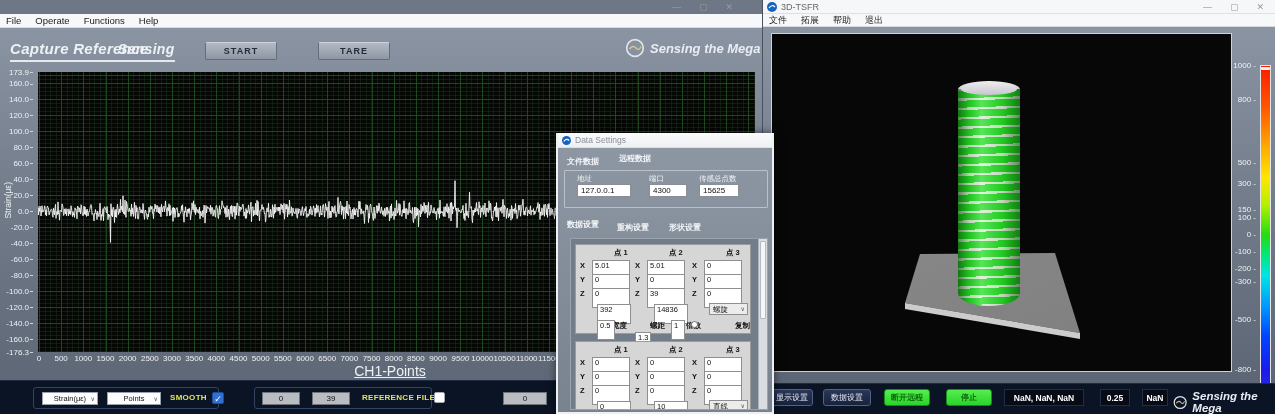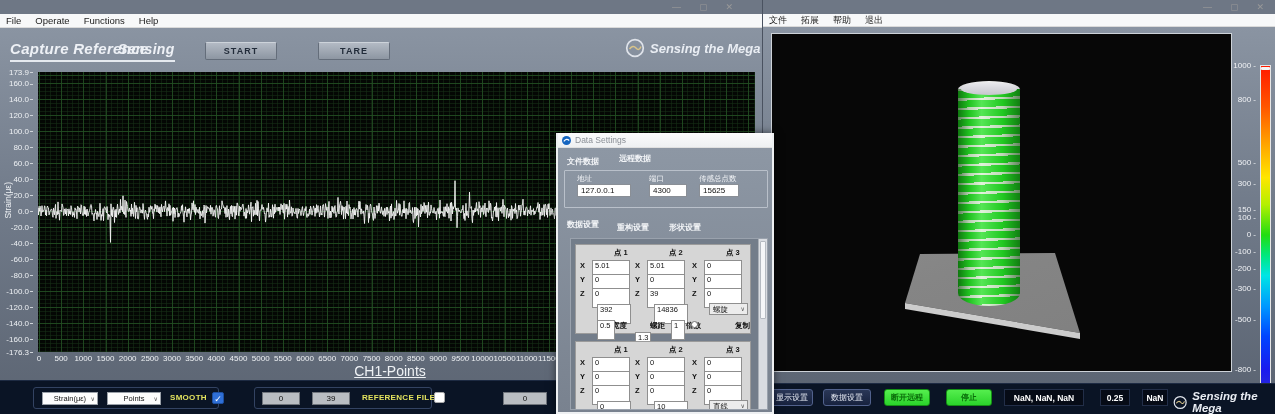--- a/index.html
+++ b/index.html
@@ -215,20 +215,29 @@
       <span class="checkbox cb-blue" style="left:212px;">✓</span>
       <span class="mini-field" style="left:262px;width:38px;">0</span>
       <span class="mini-field" style="left:312px;width:38px;">39</span>
       <span class="tb-label" style="left:362px;">REFERENCE FILE</span>
       <span class="checkbox cb-white" style="left:434px;width:11px;height:11px;"></span>
       <span class="mini-field" style="left:503px;width:44px;">0</span>
     </div>
   </section>
 
   <section class="rw">
+    <div class="titlebar">
+      <span class="appicon">
+        <svg width="10" height="10" viewBox="0 0 10 10">
+            <circle cx="5" cy="5" r="5" fill="#1565c0"></circle>
+            <path d="M2 6 Q5 2 8 5" stroke="#fff" fill="none" stroke-width="1.2"></path>
+          </svg>
+      </span>
+      <span class="titletext">3D-TSFR</span>
+    </div>
     <div class="winctls" style="left:440px;width:70px;">
       <span class="winctl">—</span>
       <span class="winctl">▢</span>
       <span class="winctl">✕</span>
     </div>
     <div class="menubar" style="height:13px;">
       <span class="menuitem" style="font-size:9px;">文件</span>
       <span class="menuitem" style="font-size:9px;">拓展</span>
       <span class="menuitem" style="font-size:9px;">帮助</span>
       <span class="menuitem" style="font-size:9px;">退出</span>
@@ -247,21 +256,21 @@
       <div id="cblabel-mount">
           <div class="cb-label" style="top: 34px;">1000 -</div>
           <div class="cb-label" style="top: 67.8px;">800 -</div>
           <div class="cb-label" style="top: 118.5px; margin-top: 12px;">500 -</div>
           <div class="cb-label" style="top: 152.3px;">300 -</div>
           <div class="cb-label" style="top: 177.65px;">150 -</div>
           <div class="cb-label" style="top: 186.1px;">100 -</div>
           <div class="cb-label" style="top: 203px;">0 -</div>
           <div class="cb-label" style="top: 219.9px;">-100 -</div>
           <div class="cb-label" style="top: 236.8px;">-200 -</div>
-          <div class="cb-label" style="top: 257px;">-300 -</div>
+          <div class="cb-label" style="top: 250px;">-300 -</div>
           <div class="cb-label" style="top: 287.5px;">-500 -</div>
           <div class="cb-label" style="top: 338.2px;">-800 -</div>
           <div class="cb-label" style="top: 372px;">-1000 -</div>
         </div>
 
       <div class="darkbar" style="height:31px;">
         <span class="btn-dark" style="left:8px;width:42px;">显示设置</span>
         <span class="btn-dark" style="left:60px;width:48px;">数据设置</span>
         <span class="btn-green" style="left:121px;width:46px;">断开远程</span>
         <span class="btn-green" style="left:183px;width:46px;">停止</span>

